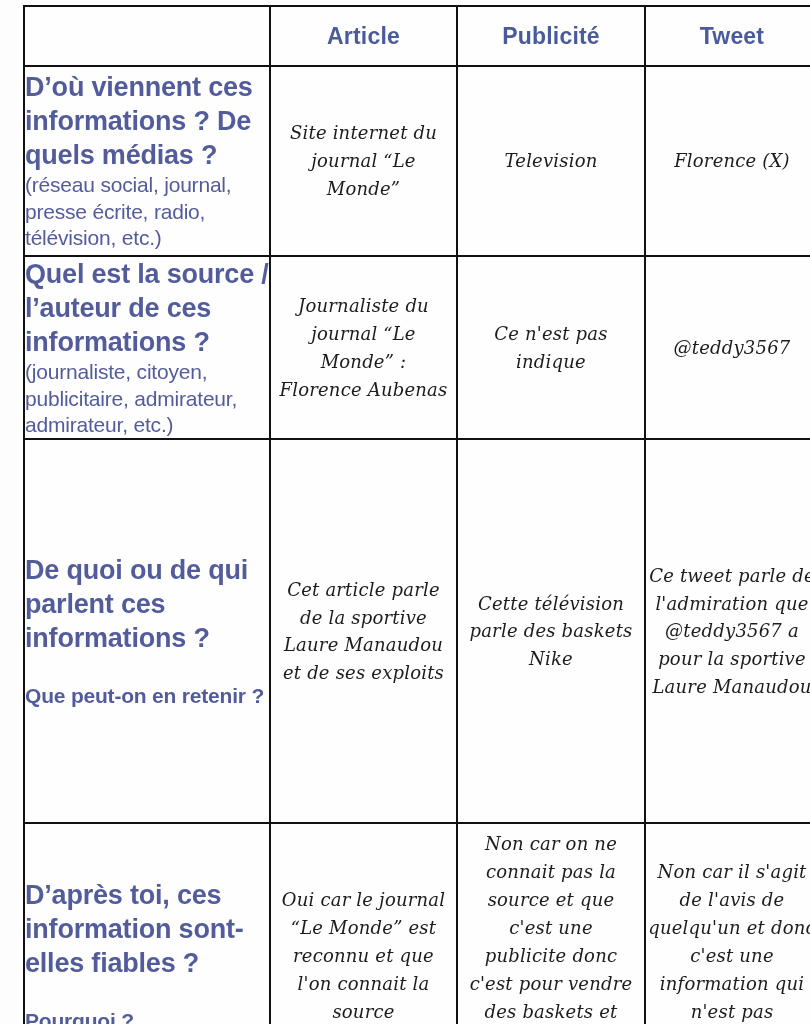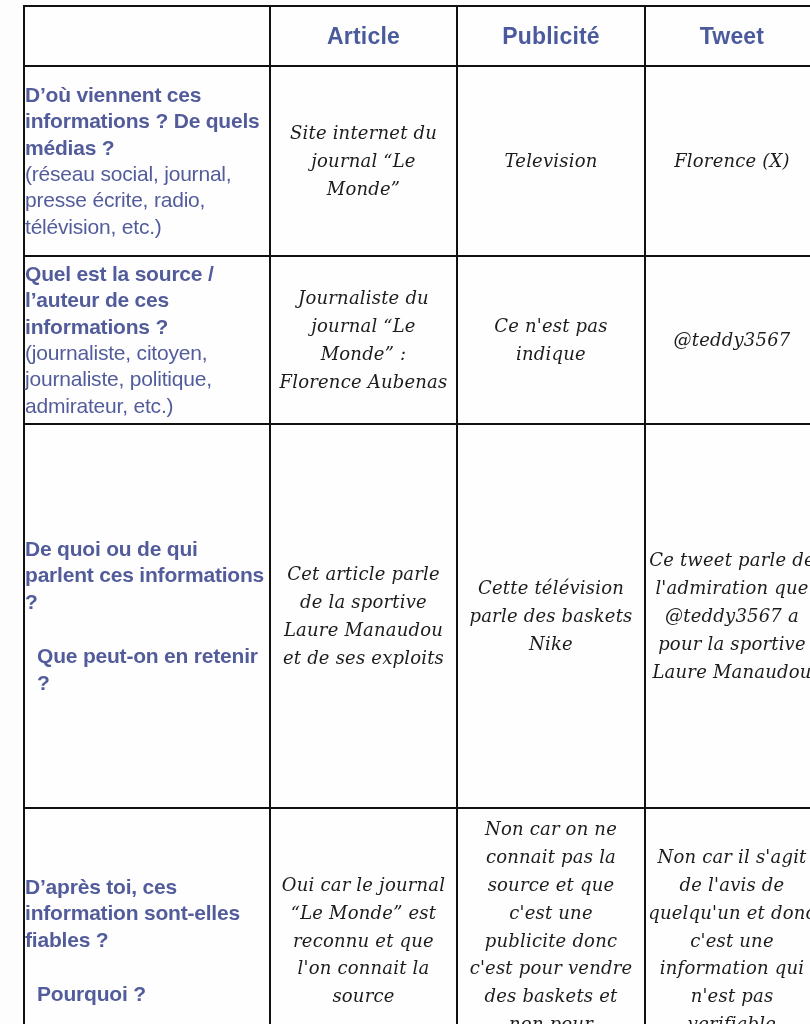--- a/index.html
+++ b/index.html
@@ -42,38 +42,37 @@
     color: #4a5a9c;
     text-align: center;
     letter-spacing: 0.2px;
   }
   td.q {
     vertical-align: top;
     padding: 18px 12px 10px 18px;
     color: #535c9b;
   }
   .q-main {
-    font-size: 21px;
+    font-size: 27px;
     font-weight: bold;
     line-height: 1.26;
     letter-spacing: -0.2px;
   }
   .q-note {
     font-size: 21px;
     font-weight: normal;
     line-height: 1.26;
     letter-spacing: -0.2px;
   }
   .q-second {
     font-size: 21px;
     font-weight: bold;
     line-height: 1.26;
     margin-top: 28px;
     letter-spacing: -0.2px;
-    margin-left: 12px;
   }
   td.a {
     text-align: center;
   }
   .hw {
     display: inline-block;
     max-width: 168px;
     font-family: "DejaVu Serif", serif;
     font-style: italic;
     font-size: 18px;
@@ -114,21 +113,21 @@
         <td class="a">
           <span class="hw">Television</span>
         </td>
         <td class="a">
           <span class="hw">Florence (X)</span>
         </td>
       </tr>
       <tr class="r-2">
         <td class="q">
           <div class="q-main">Quel est la source / l’auteur de ces informations ?</div>
-          <div class="q-note">(journaliste, citoyen, journaliste, politique, admirateur, etc.)</div>
+          <div class="q-note">(journaliste, citoyen, publicitaire, admirateur, admirateur, etc.)</div>
         </td>
         <td class="a">
           <span class="hw">Journaliste du journal “Le Monde” : Florence Aubenas</span>
         </td>
         <td class="a">
           <span class="hw">Ce n'est pas indique</span>
         </td>
         <td class="a">
           <span class="hw">@teddy3567</span>
         </td>

